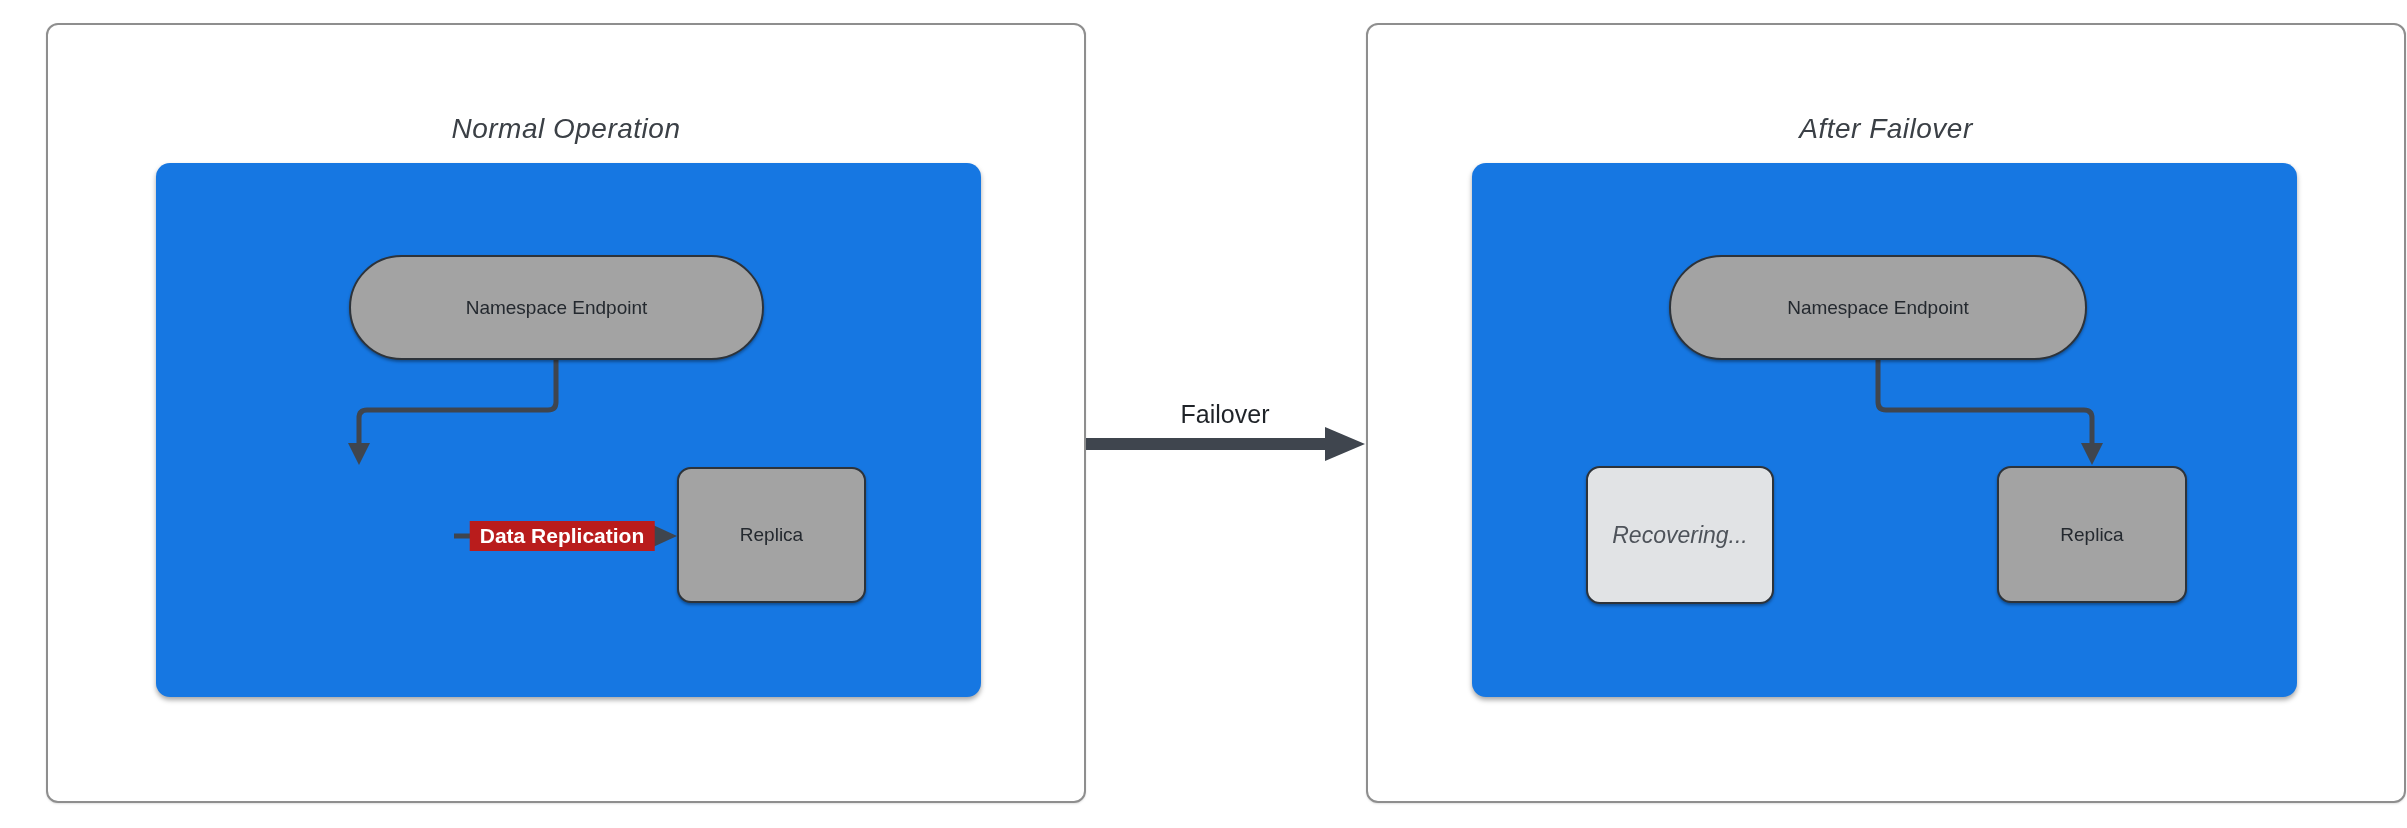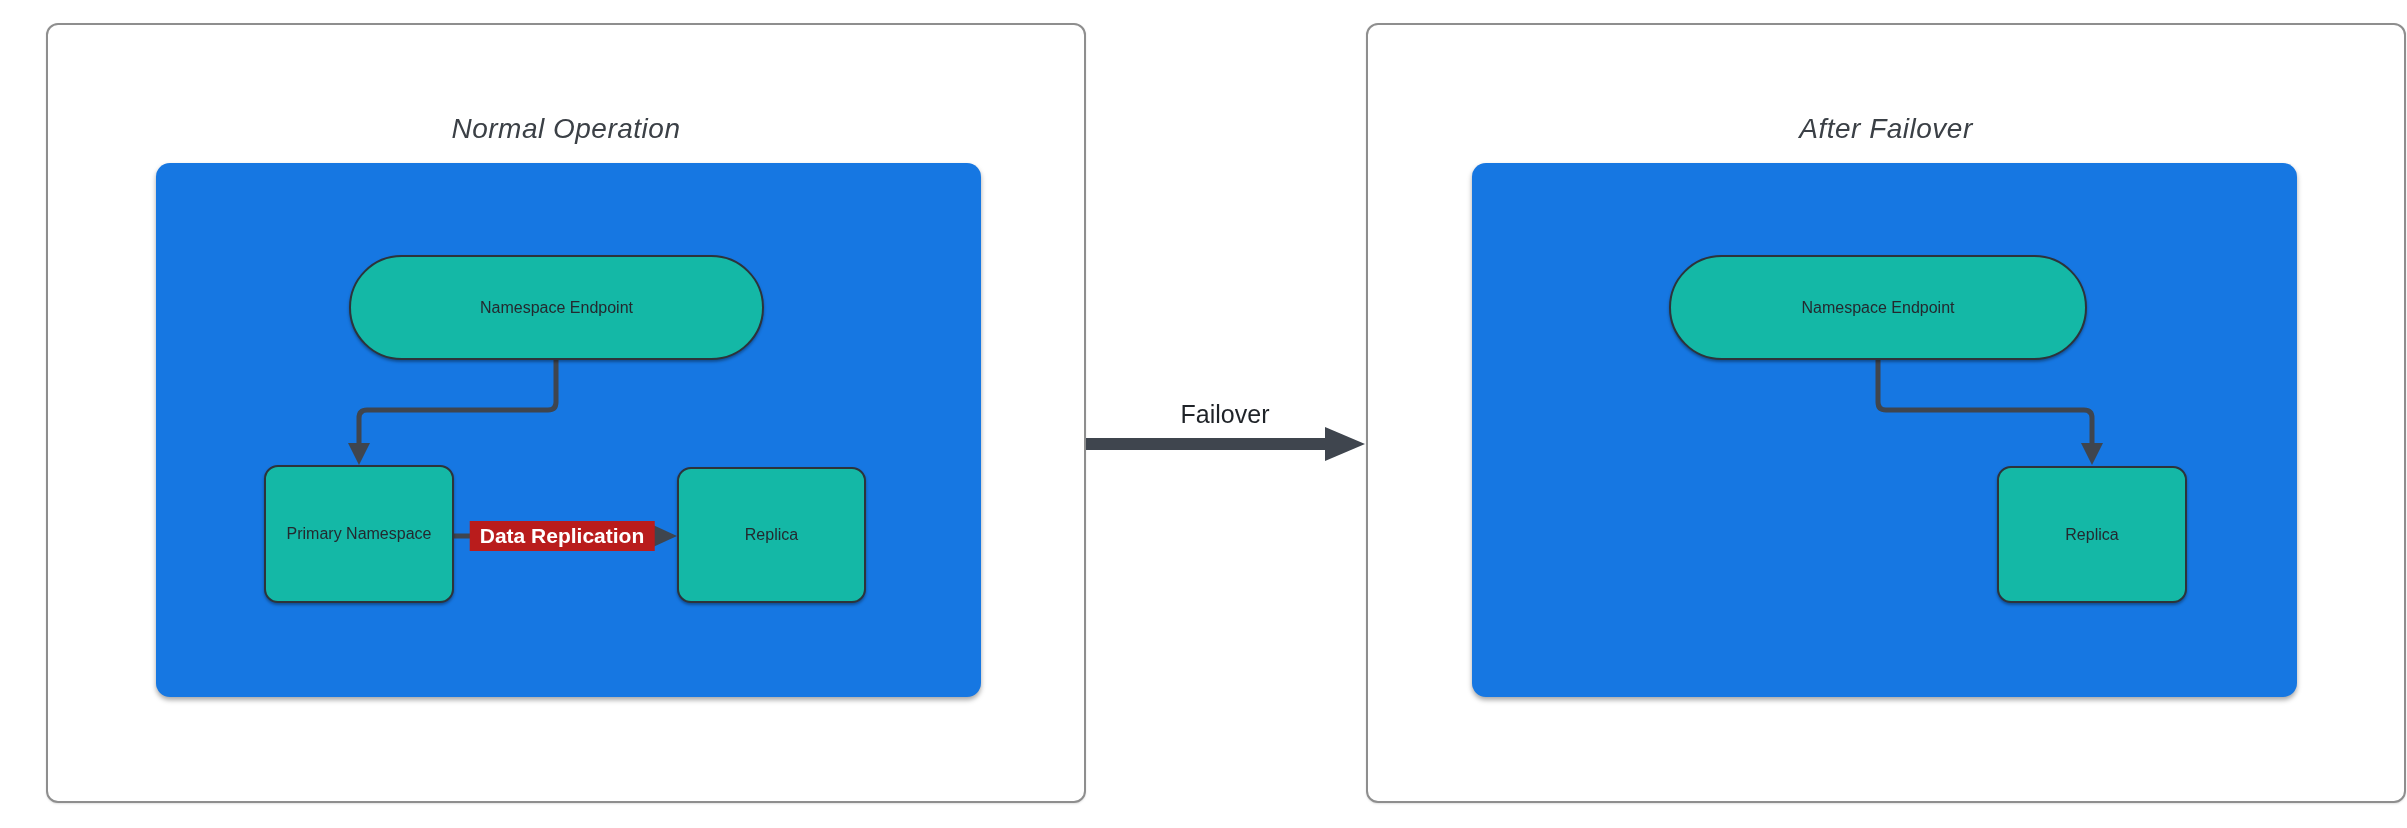--- a/index.html
+++ b/index.html
@@ -55,25 +55,25 @@
   .cluster.left  { left: 132px; }
   .cluster.right { left: 1448px; }
 
   
   .node {
     position: absolute;
     display: flex;
     align-items: center;
     justify-content: center;
     text-align: center;
-    background: #14b8a6;
+    background: #a3a3a3;
     border: 2px solid #2d333a;
     box-sizing: border-box;
     color: #24292f;
-    font-size: 16px;
+    font-size: 19px;
     line-height: 1.25;
     box-shadow: 0 2px 3px rgba(0,0,0,0.35);
     padding: 6px 10px;
   }
   .node.stadium {
     border-radius: 60px;
   }
   .node.rect {
     border-radius: 14px;
   }
@@ -153,32 +153,32 @@
     <polygon points="2068,465 2057,443 2079,443"></polygon>
 
     <path class="thick" d="M1062,444 L1304,444"></path>
     <polygon points="1341,444 1301,427 1301,461"></polygon>
   </svg>
 
   <div class="node stadium stadium-left">
     <span>Namespace Endpoint</span>
   </div>
 
-  <div class="node rect node-primary">
-    <span>Primary Namespace</span>
-  </div>
 
   <div class="node rect node-replica-left">
     <span>Replica</span>
   </div>
 
   <div class="node stadium stadium-right">
     <span>Namespace Endpoint</span>
   </div>
 
+  <div class="node rect node-recovering">
+    <span>Recovering...</span>
+  </div>
 
   <div class="node rect node-replica-right">
     <span>Replica</span>
   </div>
 
   <div class="edge-label label-replication">Data Replication</div>
 
   <div class="edge-label label-failover">Failover</div>
 
 </div>

